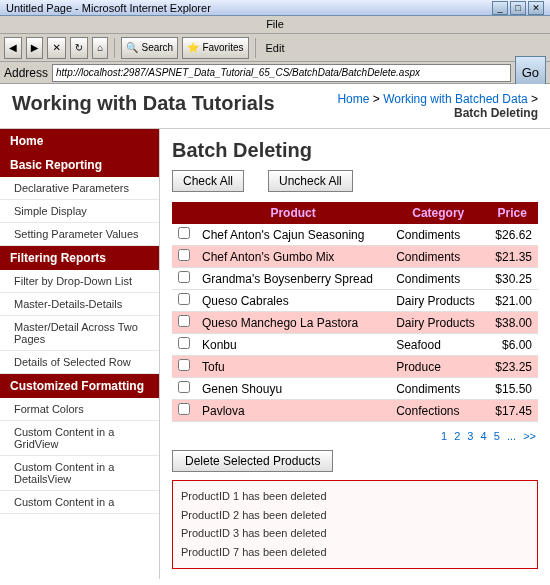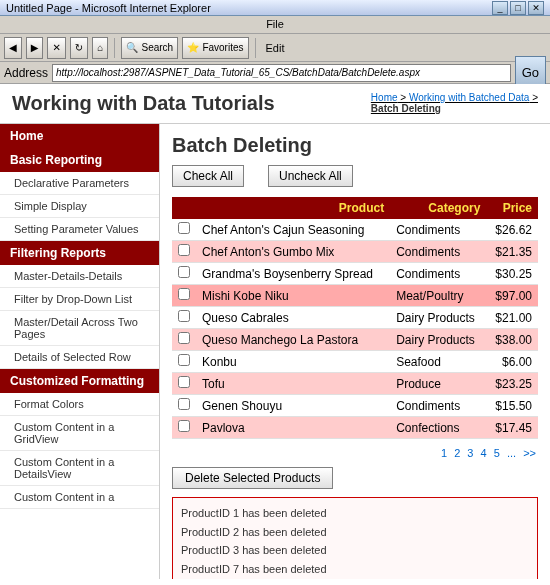--- a/index.html
+++ b/index.html
@@ -94,22 +94,22 @@
       justify-content: space-between;
       align-items: flex-start;
       border-bottom: 1px solid #ccc;
     }
     .header-title {
       font-size: 20px;
       font-weight: bold;
       color: #333;
     }
     .header-nav {
-      font-size: 10px;
-      text-decoration: underline;
+      text-align: right;
+      font-size: 12px;
     }
     .header-nav a { color: #0066cc; text-decoration: none; }
     .header-nav .current { font-weight: bold; color: #333; }
 
     .content-area {
       display: flex;
       flex: 1;
       overflow: hidden;
     }
 
@@ -168,23 +168,23 @@
 
     
     .data-table {
       width: 100%;
       border-collapse: collapse;
       margin-bottom: 8px;
       font-size: 12px;
     }
     .data-table th {
       background: #8b0000;
-      color: #fde047;
+      color: #f0abfc;
       padding: 4px 6px;
-      text-align: right;
+      text-align: center;
       font-weight: bold;
     }
     .data-table td {
       padding: 3px 6px;
       border-bottom: 1px solid #e0e0e0;
     }
     .data-table td.price { text-align: right; }
 
     .checkbox-cell { width: 18px; }
     input[type="checkbox"] { width: 12px; height: 12px; }
@@ -268,22 +268,22 @@
 
   <div class="content-area">
 
     <div class="sidebar">
       <div class="sidebar-header">Home</div>
       <div class="sidebar-header">Basic Reporting</div>
       <div class="sidebar-sub">Declarative Parameters</div>
       <div class="sidebar-sub">Simple Display</div>
       <div class="sidebar-sub">Setting Parameter Values</div>
       <div class="sidebar-header">Filtering Reports</div>
+      <div class="sidebar-sub">Filter by Drop-Down List</div>
       <div class="sidebar-sub">Master-Details-Details</div>
-      <div class="sidebar-sub">Filter by Drop-Down List</div>
       <div class="sidebar-sub">Master/Detail Across Two Pages</div>
       <div class="sidebar-sub">Details of Selected Row</div>
       <div class="sidebar-header">Customized Formatting</div>
       <div class="sidebar-sub">Format Colors</div>
       <div class="sidebar-sub">Custom Content in a GridView</div>
       <div class="sidebar-sub">Custom Content in a DetailsView</div>
       <div class="sidebar-sub">Custom Content in a</div>
     </div>
 
     <div class="main-content">
@@ -321,28 +321,20 @@
     <td class="price">$21.35</td>
   </tr>
             <tr>
     <td class="checkbox-cell">
       <input type="checkbox" style="">
     </td>
     <td>Grandma's Boysenberry Spread</td>
     <td>Condiments</td>
     <td class="price">$30.25</td>
   </tr>
-            <tr style="background: rgb(255, 170, 170);">
-    <td class="checkbox-cell">
-      <input type="checkbox" style="">
-    </td>
-    <td>Mishi Kobe Niku</td>
-    <td>Meat/Poultry</td>
-    <td class="price">$97.00</td>
-  </tr>
             <tr>
     <td class="checkbox-cell">
       <input type="checkbox" style="">
     </td>
     <td>Queso Cabrales</td>
     <td>Dairy Products</td>
     <td class="price">$21.00</td>
   </tr>
             <tr style="background: rgb(255, 204, 204);">
     <td class="checkbox-cell">

